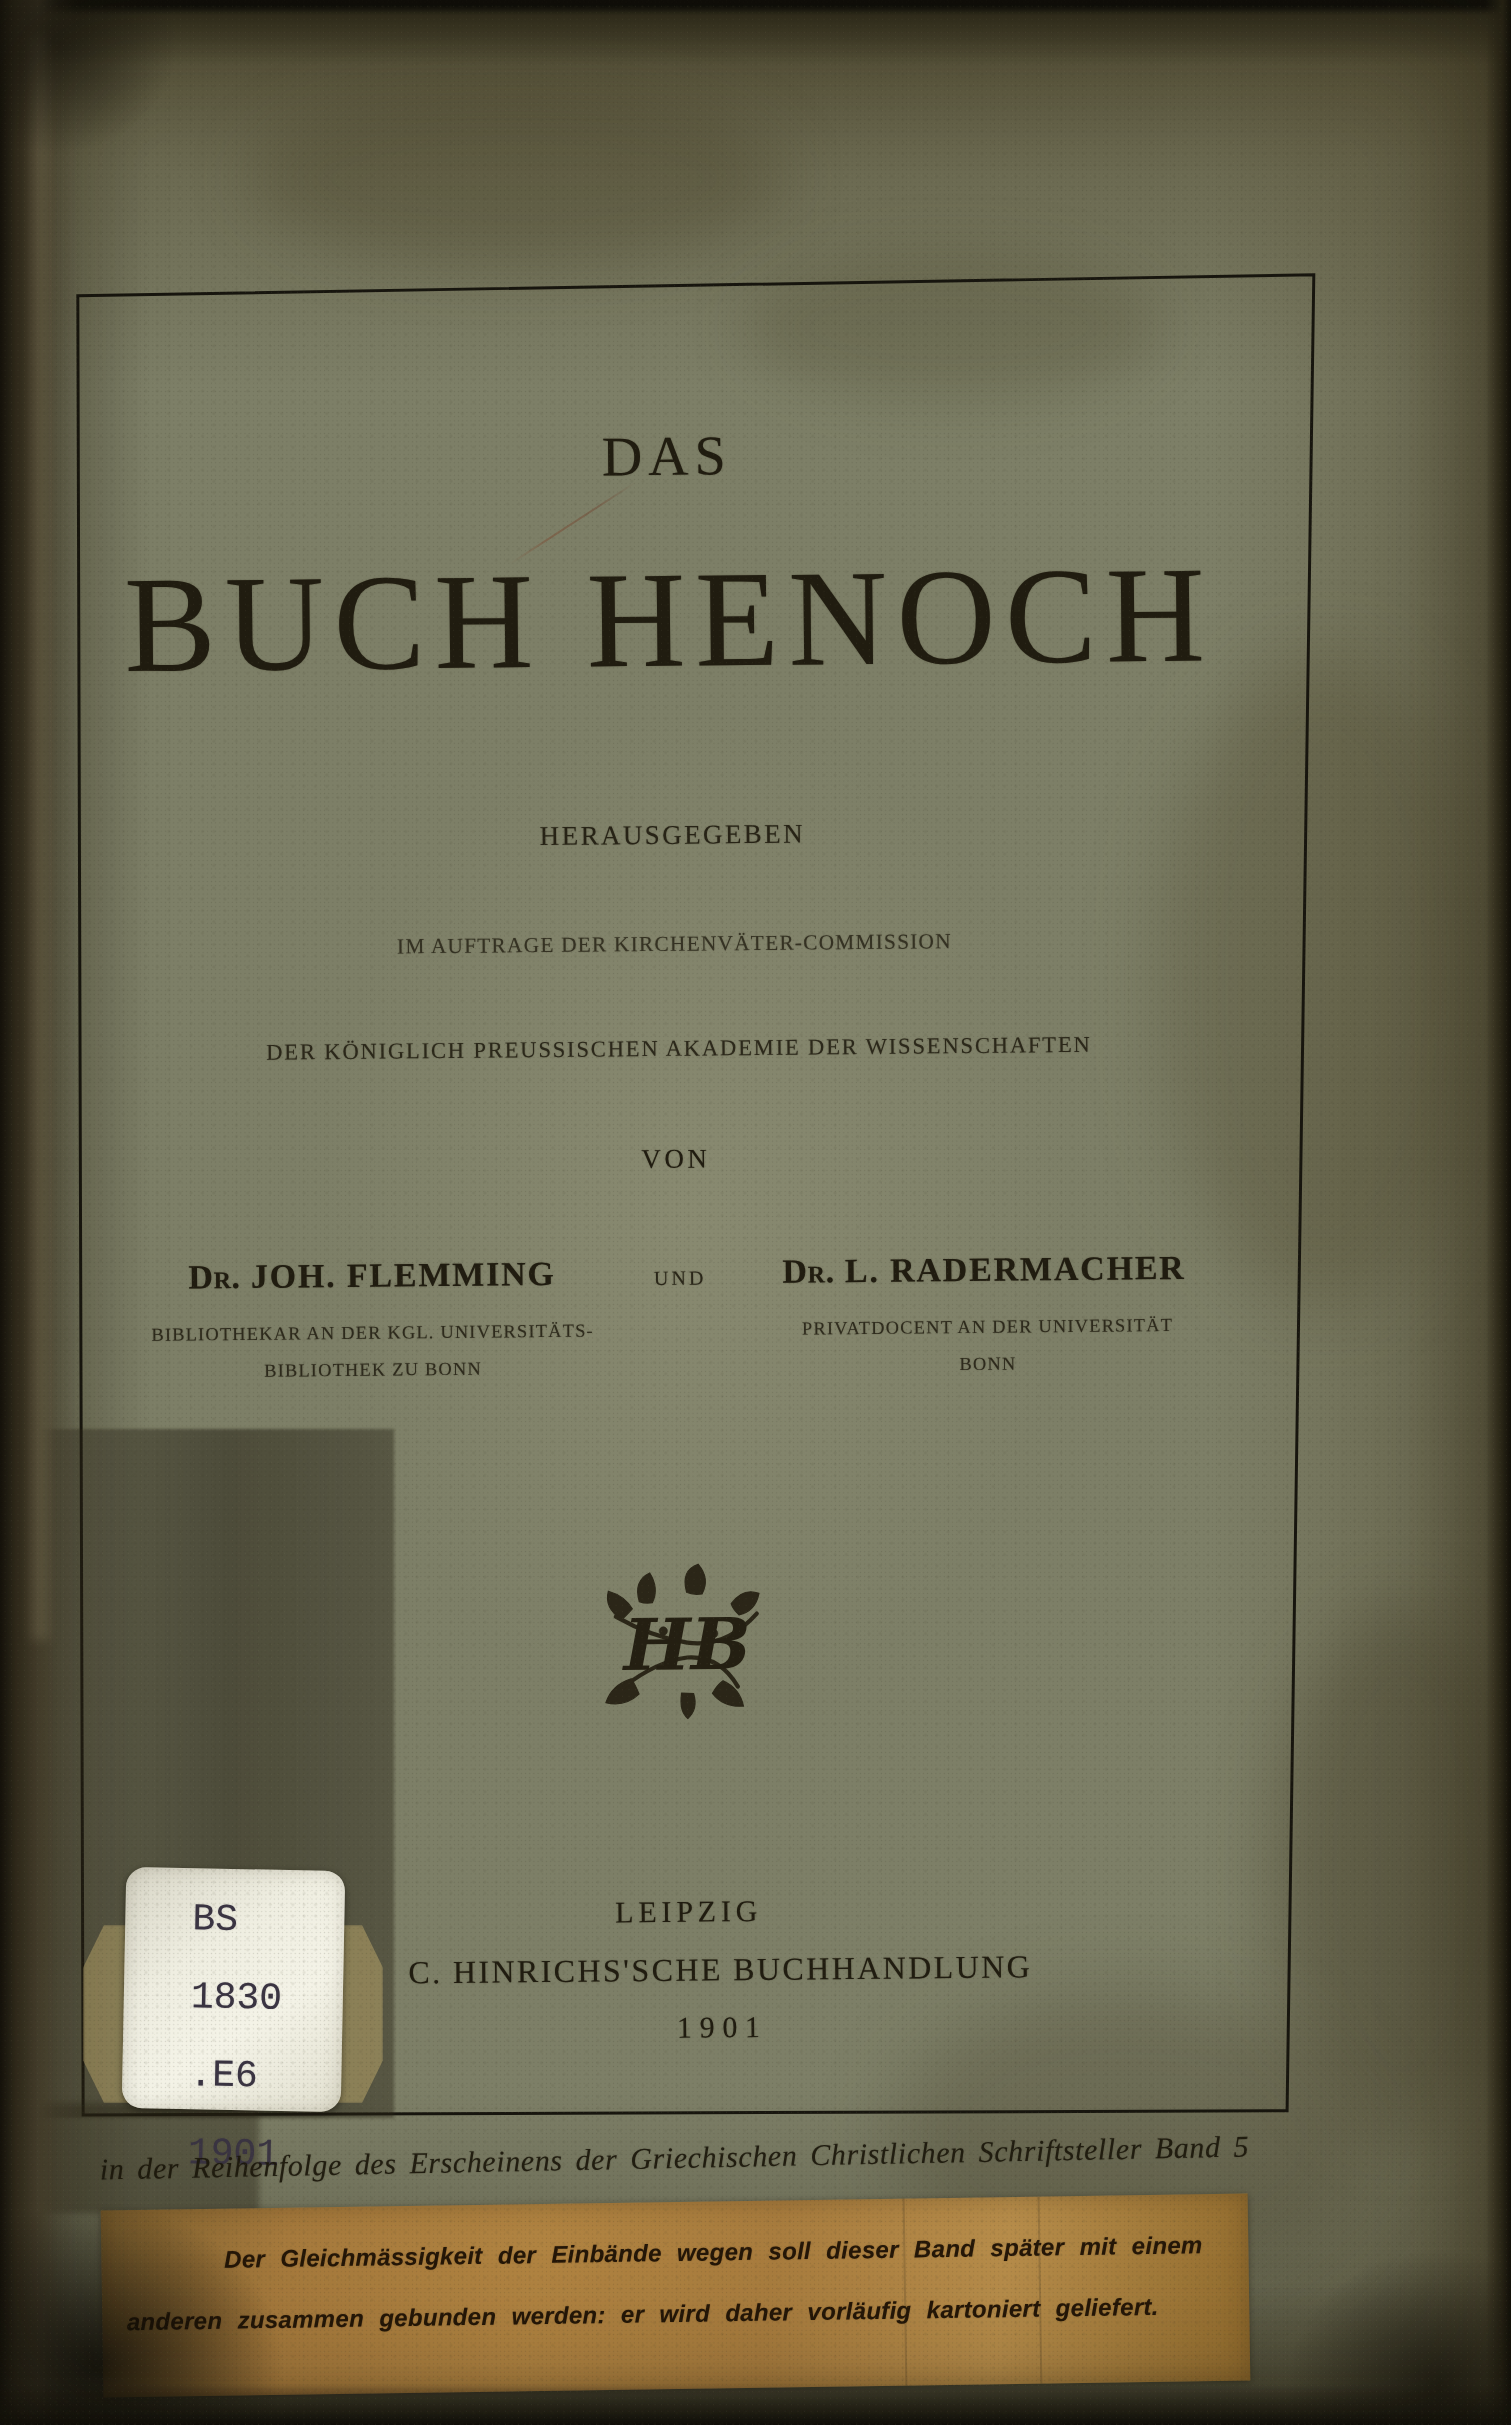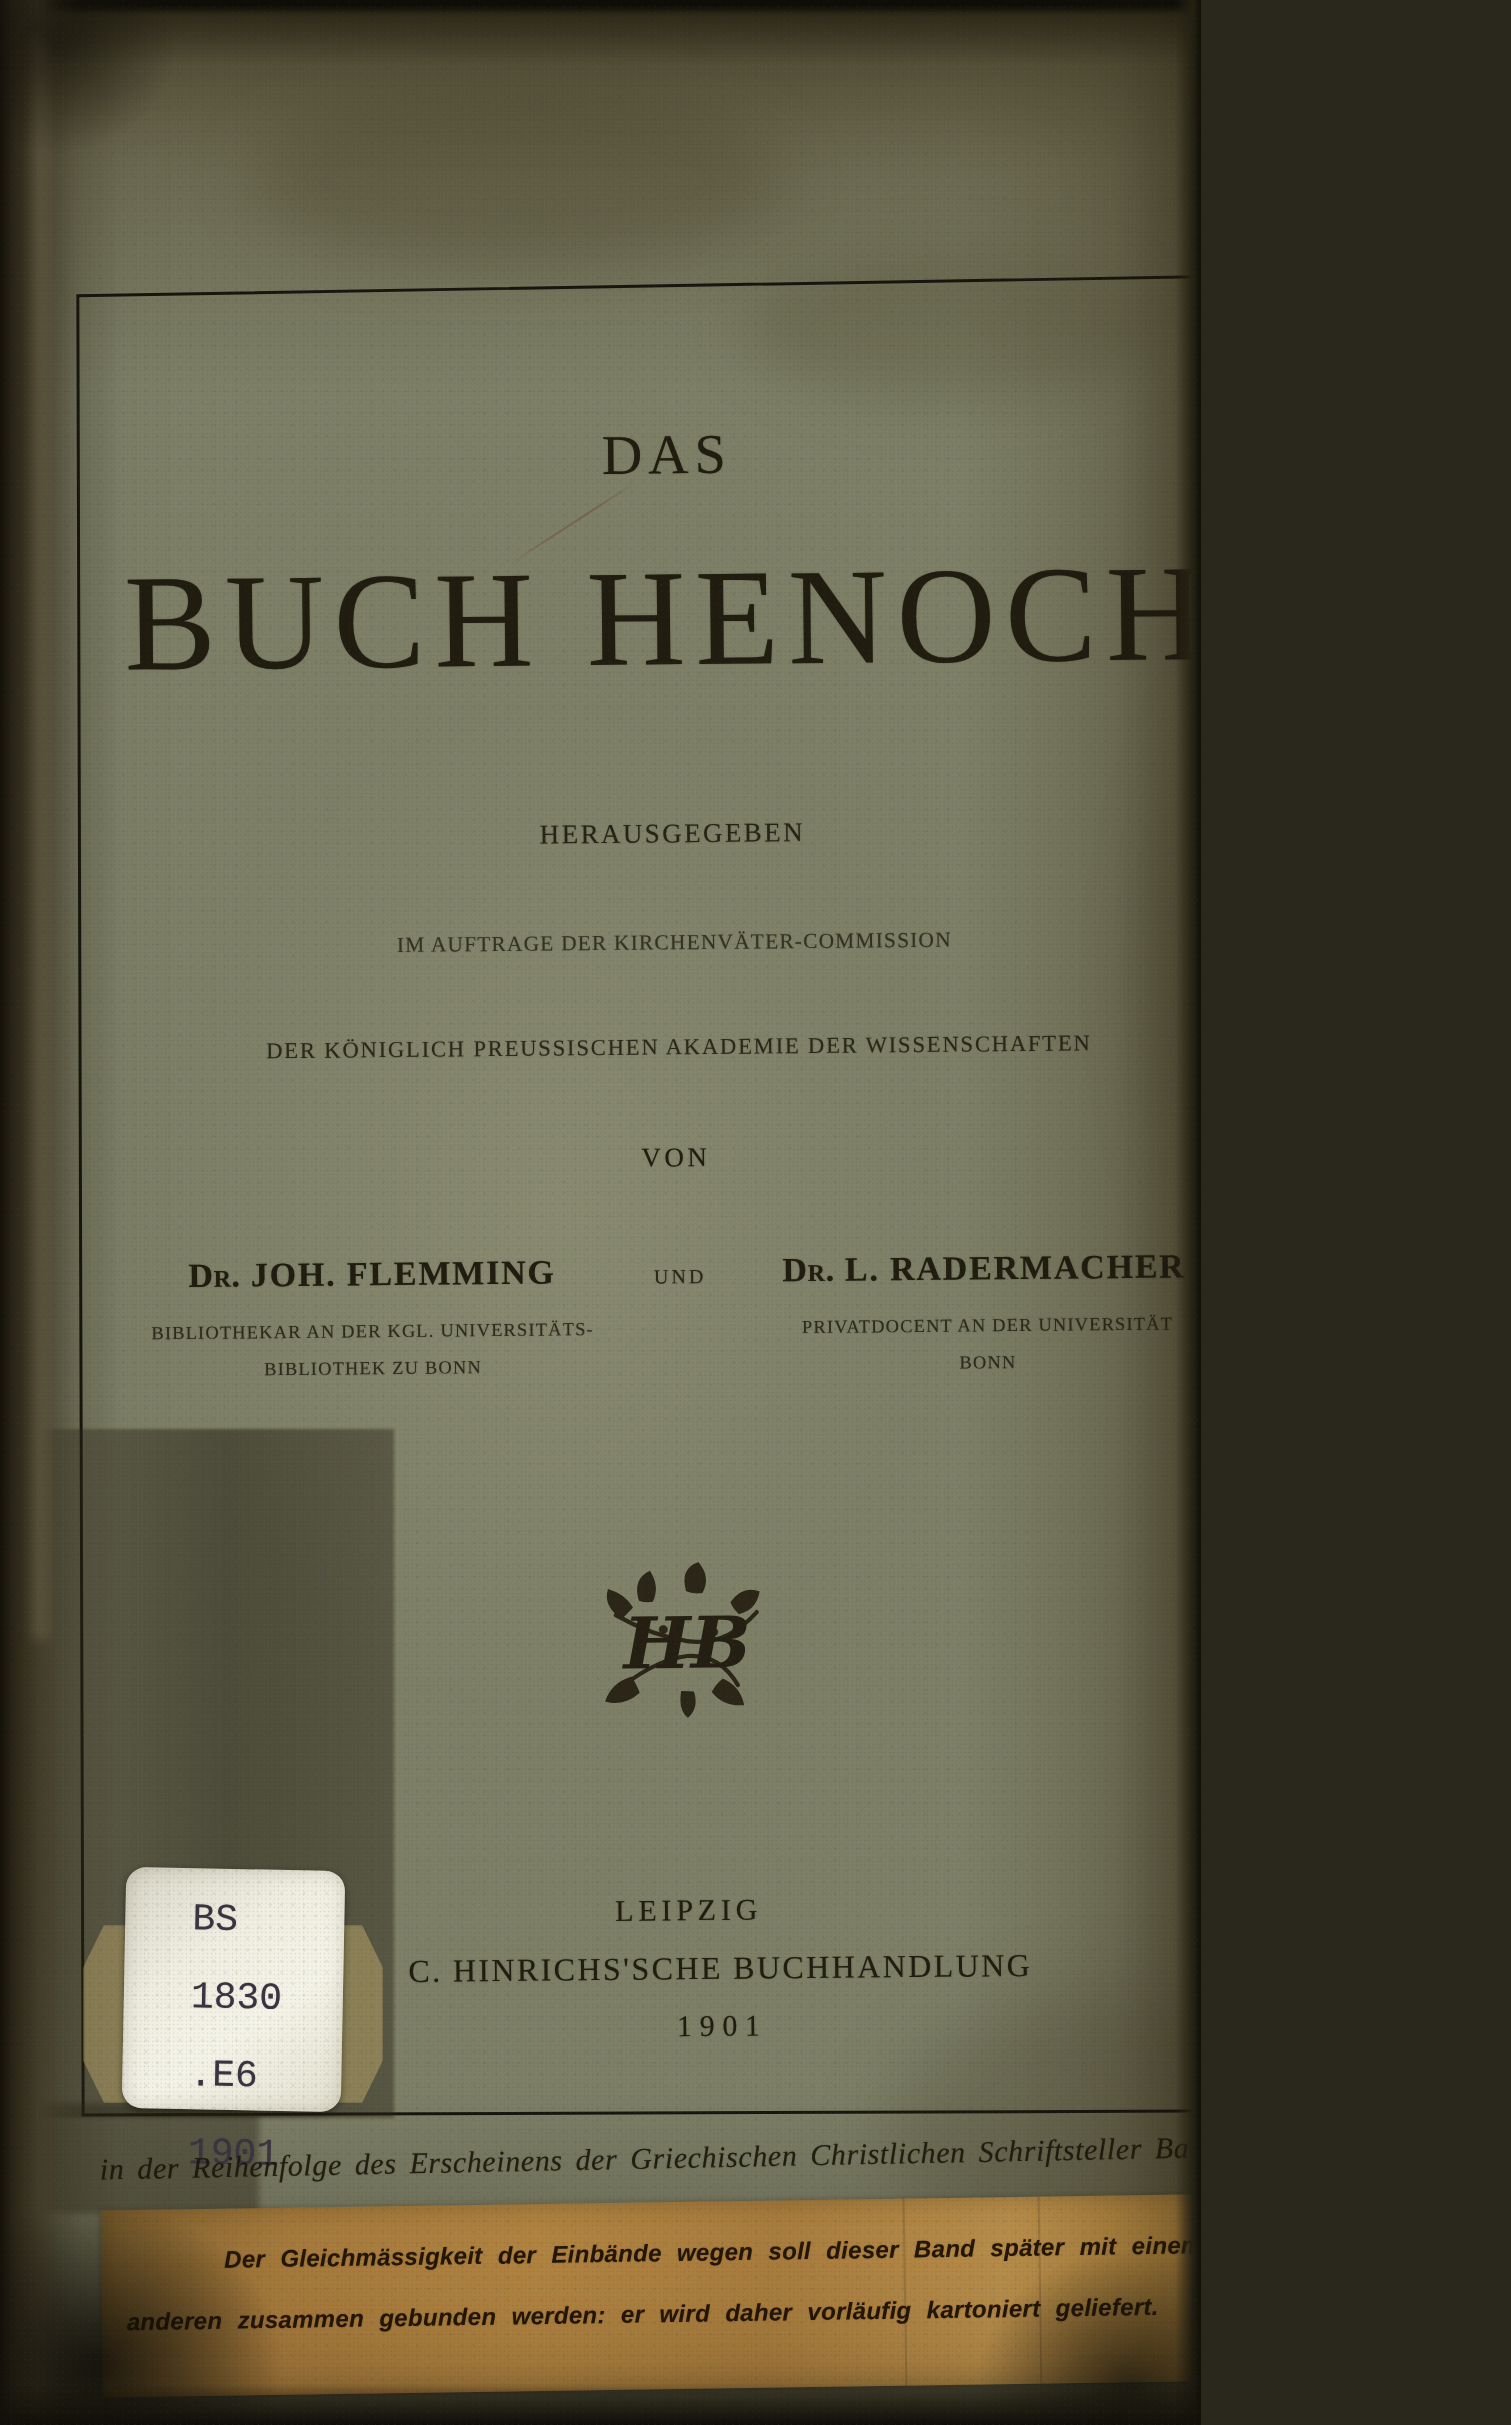--- a/index.html
+++ b/index.html
@@ -1,17 +1,17 @@
 <!DOCTYPE html>
 <html style="font-size:9.5px"><head>
 <meta charset="utf-8">
 <style>
   html,body{margin:0;padding:0;background:#2a271c;}
   .page{
-    position:relative; width:1201px; height:2426px; overflow:hidden;
+    position:relative; width:1511px; height:2426px; overflow:hidden;
     background:#7d7f67;
     font-family:"Liberation Serif", serif;
   }
   
   .cover-base{
     position:absolute; inset:0; z-index:0;
     background:
       radial-gradient(ellipse 535px 713px at 46% 50%, rgba(156,156,128,.38), rgba(156,156,128,0) 70%),
       linear-gradient(180deg, rgba(74,66,40,.85) 0%, rgba(74,66,40,.35) 7%, rgba(74,66,40,0) 16%),
       linear-gradient(270deg, rgba(78,70,44,.75) 0%, rgba(78,70,44,.3) 7%, rgba(78,70,44,0) 20%),

